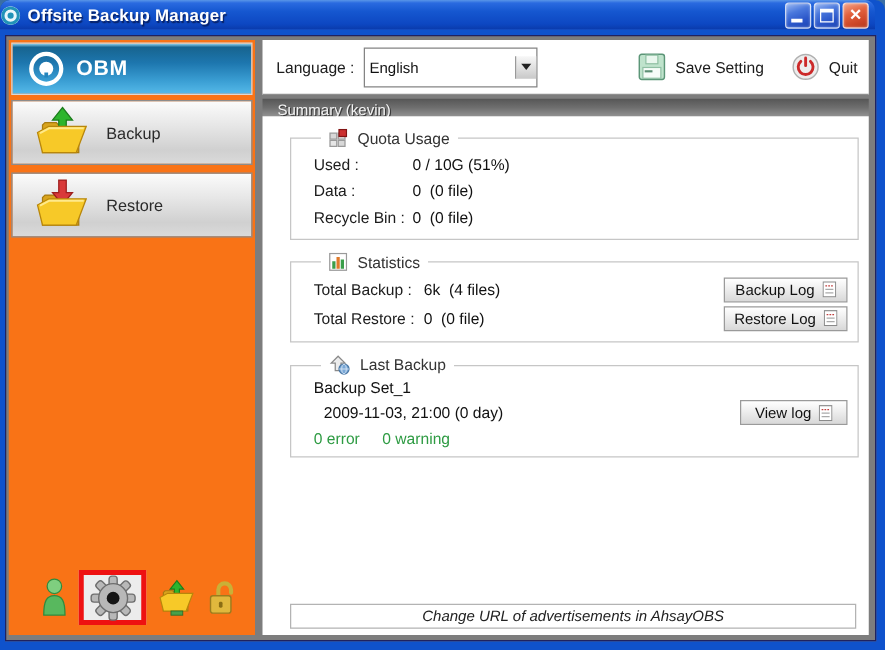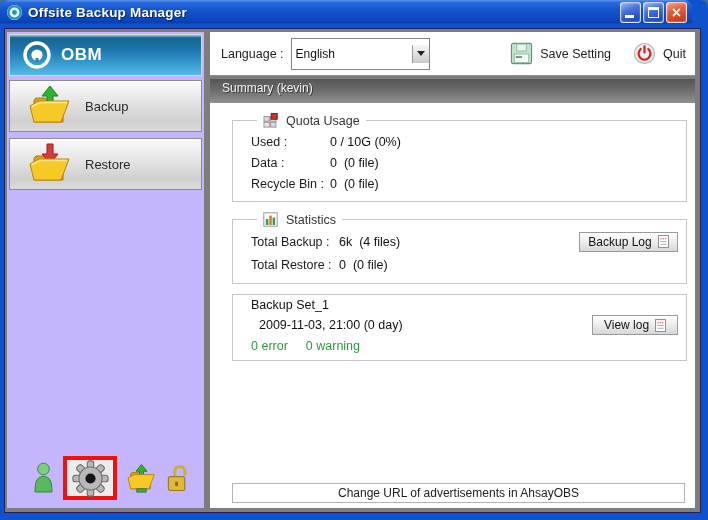--- a/index.html
+++ b/index.html
@@ -1,39 +1,39 @@
 <!DOCTYPE html>
 <html><head>
 <meta charset="utf-8">
 <style>
   * { margin:0; padding:0; box-sizing:border-box; }
   html,body { width:708px; height:520px; background:#3a6ea5; font-family:"Liberation Sans",sans-serif; }
 
   .win { position:relative; width:708px; height:520px; background:#0f52cc; border-radius:8px 8px 0 0; overflow:hidden; }
 
   
-  .titlebar { position:absolute; top:0; left:0; right:16px; height:24px;
+  .titlebar { position:absolute; top:0; left:0; right:8px; height:24px;
     background:linear-gradient(180deg,#5a96e8 0%,#2a6ae0 10%,#1557d0 38%,#0d47c2 80%,#0a3cae 96%,#1a55cc 100%);
-    display:flex; align-items:center; padding-left:6px; border-radius:8px 8px 0 0; }
+    display:flex; align-items:center; border-radius:8px 8px 0 0; }
   .title-icon { width:17px; height:17px; margin-right:5px; flex:0 0 auto; }
   .title-text { color:#fff; font-weight:bold; font-size:13.5px; text-shadow:1px 1px 1px rgba(0,0,30,.6); letter-spacing:.2px; }
   .win-btns { margin-left:auto; display:flex; gap:2px; padding-right:5px; }
   .wbtn { width:21px; height:21px; border-radius:3px; border:1px solid rgba(255,255,255,.75); position:relative;
     background:linear-gradient(160deg,#9ab8f2 0%,#4a78dd 35%,#2a55c8 70%,#1e46b4 100%); box-shadow:inset 0 0 2px rgba(255,255,255,.5); }
   .wbtn.close { background:linear-gradient(160deg,#f2a288 0%,#e2603c 40%,#cc4526 75%,#b33a1c 100%); }
   .glyph-min { position:absolute; left:4px; bottom:4px; width:9px; height:3px; background:#fff; }
   .glyph-max { position:absolute; left:4px; top:4px; width:11px; height:11px; border:1px solid #fff; border-top-width:3px; }
   .glyph-close { position:absolute; inset:0; color:#fff; font-size:16px; font-weight:bold; line-height:19px; text-align:center; }
 
   
   .body { position:absolute; top:28px; left:4px; right:7px; bottom:7px; background:#7d7d7d;
     border:1px solid #20225f; display:flex; gap:6px; padding:3px 5px 4px 2px; }
 
   
-  .sidebar { width:197px; background:#c4b5fd; position:relative; padding:2px; display:flex; flex-direction:column; }
+  .sidebar { width:197px; background:#f97316; position:relative; padding:2px; display:flex; flex-direction:column; }
   .banner { height:42px; border:1px solid #d9d9d9; margin-bottom:4px;
     background:linear-gradient(180deg,#8ed2ef 0%,#17648f 7%,#1d76ae 38%,#3b9fd4 75%,#55b9e8 100%);
     display:flex; align-items:center; padding-left:12px; }
   .banner-logo { width:30px; height:30px; flex:0 0 auto; }
   .banner-text { color:#fff; font-weight:bold; font-size:17px; margin-left:9px; letter-spacing:.5px; }
   .nav-btn { height:52px; border:1px solid #8c8c8c; margin-bottom:6px;
     background:linear-gradient(180deg,#fbfbfb 0%,#e6e6e6 40%,#d0d0d0 78%,#dadada 100%);
     display:flex; align-items:center; gap:12px; padding-left:17px; cursor:pointer; }
   .nav-label { font-size:13px; color:#2a2a2a; }
 
@@ -49,42 +49,42 @@
   .dd-value { flex:1; font-size:12px; color:#111; padding-left:4px; white-space:nowrap; overflow:hidden; }
   .dd-btn { width:17px; height:18px; border-left:1px solid #9a9a9a;
     background:linear-gradient(180deg,#f7f7f7,#dcdcdc 60%,#c8c8c8); display:flex; align-items:center; justify-content:center; }
   .dd-arrow { width:0; height:0; border-left:4px solid transparent; border-right:4px solid transparent; border-top:5px solid #222; }
   .tb-spacer { flex:1; }
   .tb-action { display:flex; align-items:center; gap:7px; cursor:pointer; }
   .tb-action + .tb-action { margin-left:22px; }
   .tb-action span { font-size:12.5px; color:#1c1c1c; }
 
   .panel { flex:1; display:flex; flex-direction:column; min-height:0; }
-  .summary-bar { height:24px; background:linear-gradient(180deg,#565656 0%,#6e6e6e 50%,#919191 100%);
+  .summary-bar { height:14px; background:linear-gradient(180deg,#565656 0%,#6e6e6e 50%,#919191 100%);
     color:#f2f2f2; font-size:12px; line-height:18px; padding-left:12px; text-shadow:1px 1px 0 #3a3a3a; }
   .content { flex:1; background:#ffffff; display:flex; flex-direction:column; padding-top:10px; min-height:0;padding-left:12px; }
 
   fieldset { border:1px solid #c6c6c6; margin:0 8px 10px 10px; padding:3px 8px 7px 18px; }
   legend { display:flex; align-items:center; gap:8px; padding:0 6px; margin-left:6px; font-size:12.5px; color:#333; }
   .frow { display:flex; align-items:center; height:21px; }
   .flabel { width:79px; font-size:12.5px; color:#1c1c1c; flex:0 0 auto; }
   .fvalue { font-size:12.5px; color:#111; white-space:pre; }
   .srow { display:flex; align-items:center; height:23px; }
   .slabel { width:88px; font-size:12.5px; color:#1c1c1c; flex:0 0 auto; }
   .svalue { flex:1; font-size:12.5px; color:#111; white-space:pre; }
   .log-btn { width:99px; height:20px; border:1px solid #9a9a9a; display:flex; align-items:center; justify-content:center; gap:6px;
     background:linear-gradient(180deg,#ffffff,#eeeeee 45%,#d8d8d8); font-size:12px; color:#111; cursor:pointer; flex:0 0 auto; }
   .lb-name { font-size:12.5px; color:#111; height:16px; }
   .lb-daterow { display:flex; align-items:center; margin-top:1px;margin-left:8px; }
   .lb-date { flex:1; font-size:12.5px; color:#111; }
   .lb-status { display:flex; gap:18px; margin-top:4px; font-size:12.5px; color:#2e9b43; }
 
   .spacer { flex:1; }
   .ad-bar { height:20px; border:1px solid #b3b3b3; margin:0 10px 5px 10px; display:flex; align-items:center; justify-content:center;
-    font-size:12px; color:#222; cursor:pointer; }
+    font-size:12px; color:#222; cursor:pointer;font-style:italic; }
 </style>
 </head>
 <body>
 
 <div class="win">
 
   <div class="titlebar">
     <svg class="title-icon" viewBox="0 0 18 18">
       <circle cx="9" cy="9" r="8" fill="#e8f6fb"></circle>
       <circle cx="9" cy="9" r="6.5" fill="none" stroke="#2193b8" stroke-width="2.6"></circle>
@@ -216,21 +216,21 @@
                 <rect x="1" y="3.5" width="5.4" height="4.8" fill="#d8d8d8" stroke="#9a9a9a" stroke-width="1"></rect>
                 <rect x="7.6" y="3.5" width="5.4" height="4.8" fill="#e6e6e6" stroke="#9a9a9a" stroke-width="1"></rect>
                 <rect x="1" y="9.3" width="5.4" height="4.8" fill="#e6e6e6" stroke="#9a9a9a" stroke-width="1"></rect>
                 <rect x="7.6" y="9.3" width="5.4" height="4.8" fill="#d8d8d8" stroke="#9a9a9a" stroke-width="1"></rect>
                 <rect x="8.2" y="0.6" width="6" height="5.6" fill="#cc3030" stroke="#821414" stroke-width="1"></rect>
               </svg>
               <span>Quota Usage</span>
             </legend>
             <div class="frow">
               <span class="flabel">Used :</span>
-              <span class="fvalue">0 / 10G (0%)</span>
+              <span class="fvalue">0 / 10G (51%)</span>
             </div>
             <div class="frow">
               <span class="flabel">Data :</span>
               <span class="fvalue">0  (0 file)</span>
             </div>
             <div class="frow">
               <span class="flabel">Recycle Bin :</span>
               <span class="fvalue">0  (0 file)</span>
             </div>
           </fieldset>
@@ -254,24 +254,42 @@
                   <rect x="0.5" y="0.5" width="11" height="13" fill="#fff" stroke="#8a8a8a" stroke-width="1"></rect>
                   <line x1="2.5" y1="4" x2="9.5" y2="4" stroke="#c04040" stroke-width="1" stroke-dasharray="1.5 1"></line>
                   <line x1="2.5" y1="7" x2="9.5" y2="7" stroke="#aaaaaa" stroke-width="1"></line>
                   <line x1="2.5" y1="10" x2="9.5" y2="10" stroke="#aaaaaa" stroke-width="1"></line>
                 </svg>
               </div>
             </div>
             <div class="srow">
               <span class="slabel">Total Restore :</span>
               <span class="svalue">0  (0 file)</span>
+              <div class="log-btn">
+                <span>Restore Log</span>
+                <svg width="11" height="13" viewBox="0 0 12 14">
+                  <rect x="0.5" y="0.5" width="11" height="13" fill="#fff" stroke="#8a8a8a" stroke-width="1"></rect>
+                  <line x1="2.5" y1="4" x2="9.5" y2="4" stroke="#c04040" stroke-width="1" stroke-dasharray="1.5 1"></line>
+                  <line x1="2.5" y1="7" x2="9.5" y2="7" stroke="#aaaaaa" stroke-width="1"></line>
+                  <line x1="2.5" y1="10" x2="9.5" y2="10" stroke="#aaaaaa" stroke-width="1"></line>
+                </svg>
+              </div>
             </div>
           </fieldset>
 
           <fieldset>
+            <legend>
+              <svg width="17" height="16" viewBox="0 0 17 16">
+                <path d="M7.5 1 L13 6.5 h-3.2 v6 h-4.6 v-6 H2 Z" fill="#ececec" stroke="#8a8a8a" stroke-width="1"></path>
+                <circle cx="12.2" cy="11.2" r="4" fill="#7aa8d6" stroke="#4a78a6" stroke-width="1"></circle>
+                <line x1="8.4" y1="11.2" x2="16" y2="11.2" stroke="#cfe0f2" stroke-width=".8"></line>
+                <ellipse cx="12.2" cy="11.2" rx="1.8" ry="3.8" fill="none" stroke="#cfe0f2" stroke-width=".8"></ellipse>
+              </svg>
+              <span>Last Backup</span>
+            </legend>
             <div class="lb-name">Backup Set_1</div>
             <div class="lb-daterow">
               <span class="lb-date">2009-11-03, 21:00 (0 day)</span>
               <div class="log-btn" style="width:86px;">
                 <span>View log</span>
                 <svg width="11" height="13" viewBox="0 0 12 14">
                   <rect x="0.5" y="0.5" width="11" height="13" fill="#fff" stroke="#8a8a8a" stroke-width="1"></rect>
                   <line x1="2.5" y1="4" x2="9.5" y2="4" stroke="#c04040" stroke-width="1" stroke-dasharray="1.5 1"></line>
                   <line x1="2.5" y1="7" x2="9.5" y2="7" stroke="#aaaaaa" stroke-width="1"></line>
                   <line x1="2.5" y1="10" x2="9.5" y2="10" stroke="#aaaaaa" stroke-width="1"></line>

